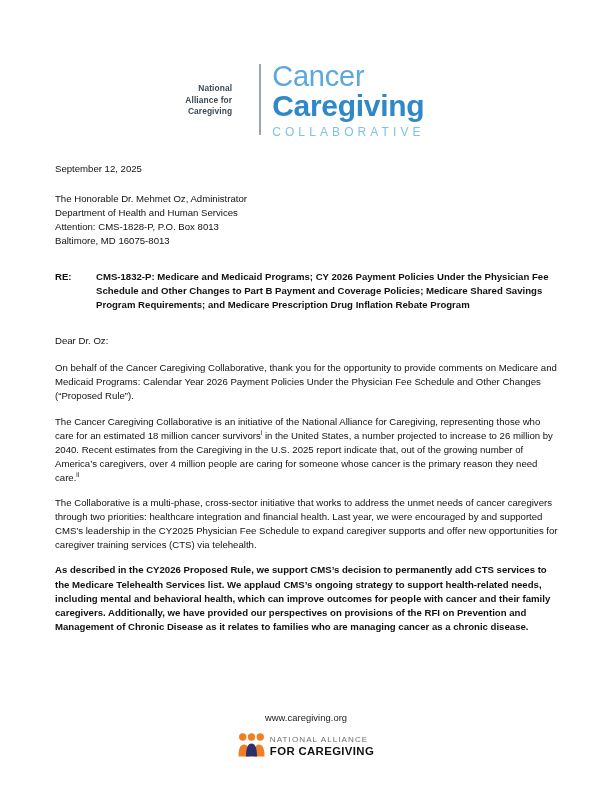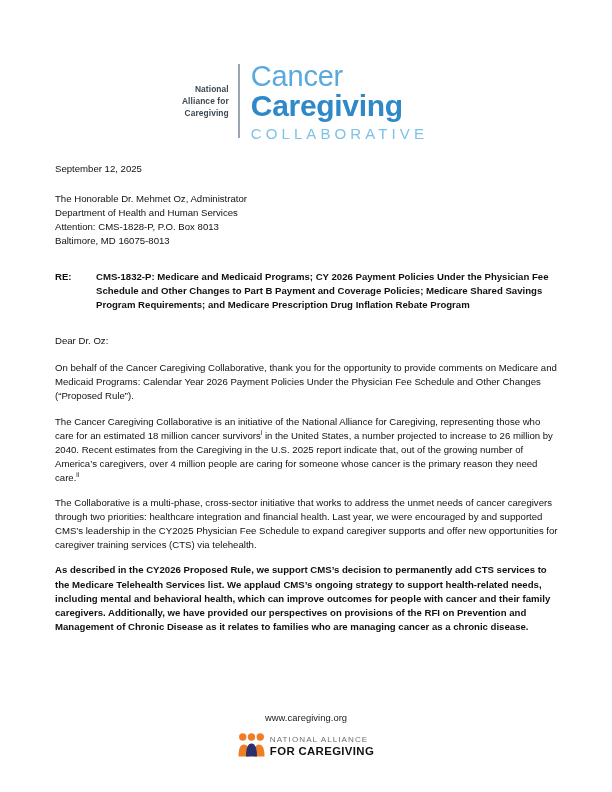--- a/index.html
+++ b/index.html
@@ -35,21 +35,21 @@
   .logo-lockup {
     display: flex;
     align-items: stretch;
   }
   .nac-wordmark {
     display: flex;
     flex-direction: column;
     justify-content: center;
     align-items: flex-end;
     text-align: right;
-    padding-right: 9px;
+    padding-right: 27px;
     font-size: 8.4px;
     font-weight: bold;
     line-height: 1.42;
     color: #3c4a56;
     letter-spacing: 0.1px;
   }
   .logo-divider {
     width: 2px;
     background: #9aa6b2;
     margin: 2px 0 4px 0;
@@ -70,21 +70,21 @@
   }
   .cc-caregiving {
     font-size: 30px;
     font-weight: bold;
     color: #2f88c8;
     line-height: 1.02;
     letter-spacing: -0.3px;
     margin-top: 1px;
   }
   .cc-collaborative {
-    font-size: 15px;
+    font-size: 12px;
     font-weight: normal;
     color: #7ec2e6;
     letter-spacing: 4.1px;
     text-align: right;
     margin-top: 3px;
     padding-right: 2px;
   }
 
   
   .body-block {

